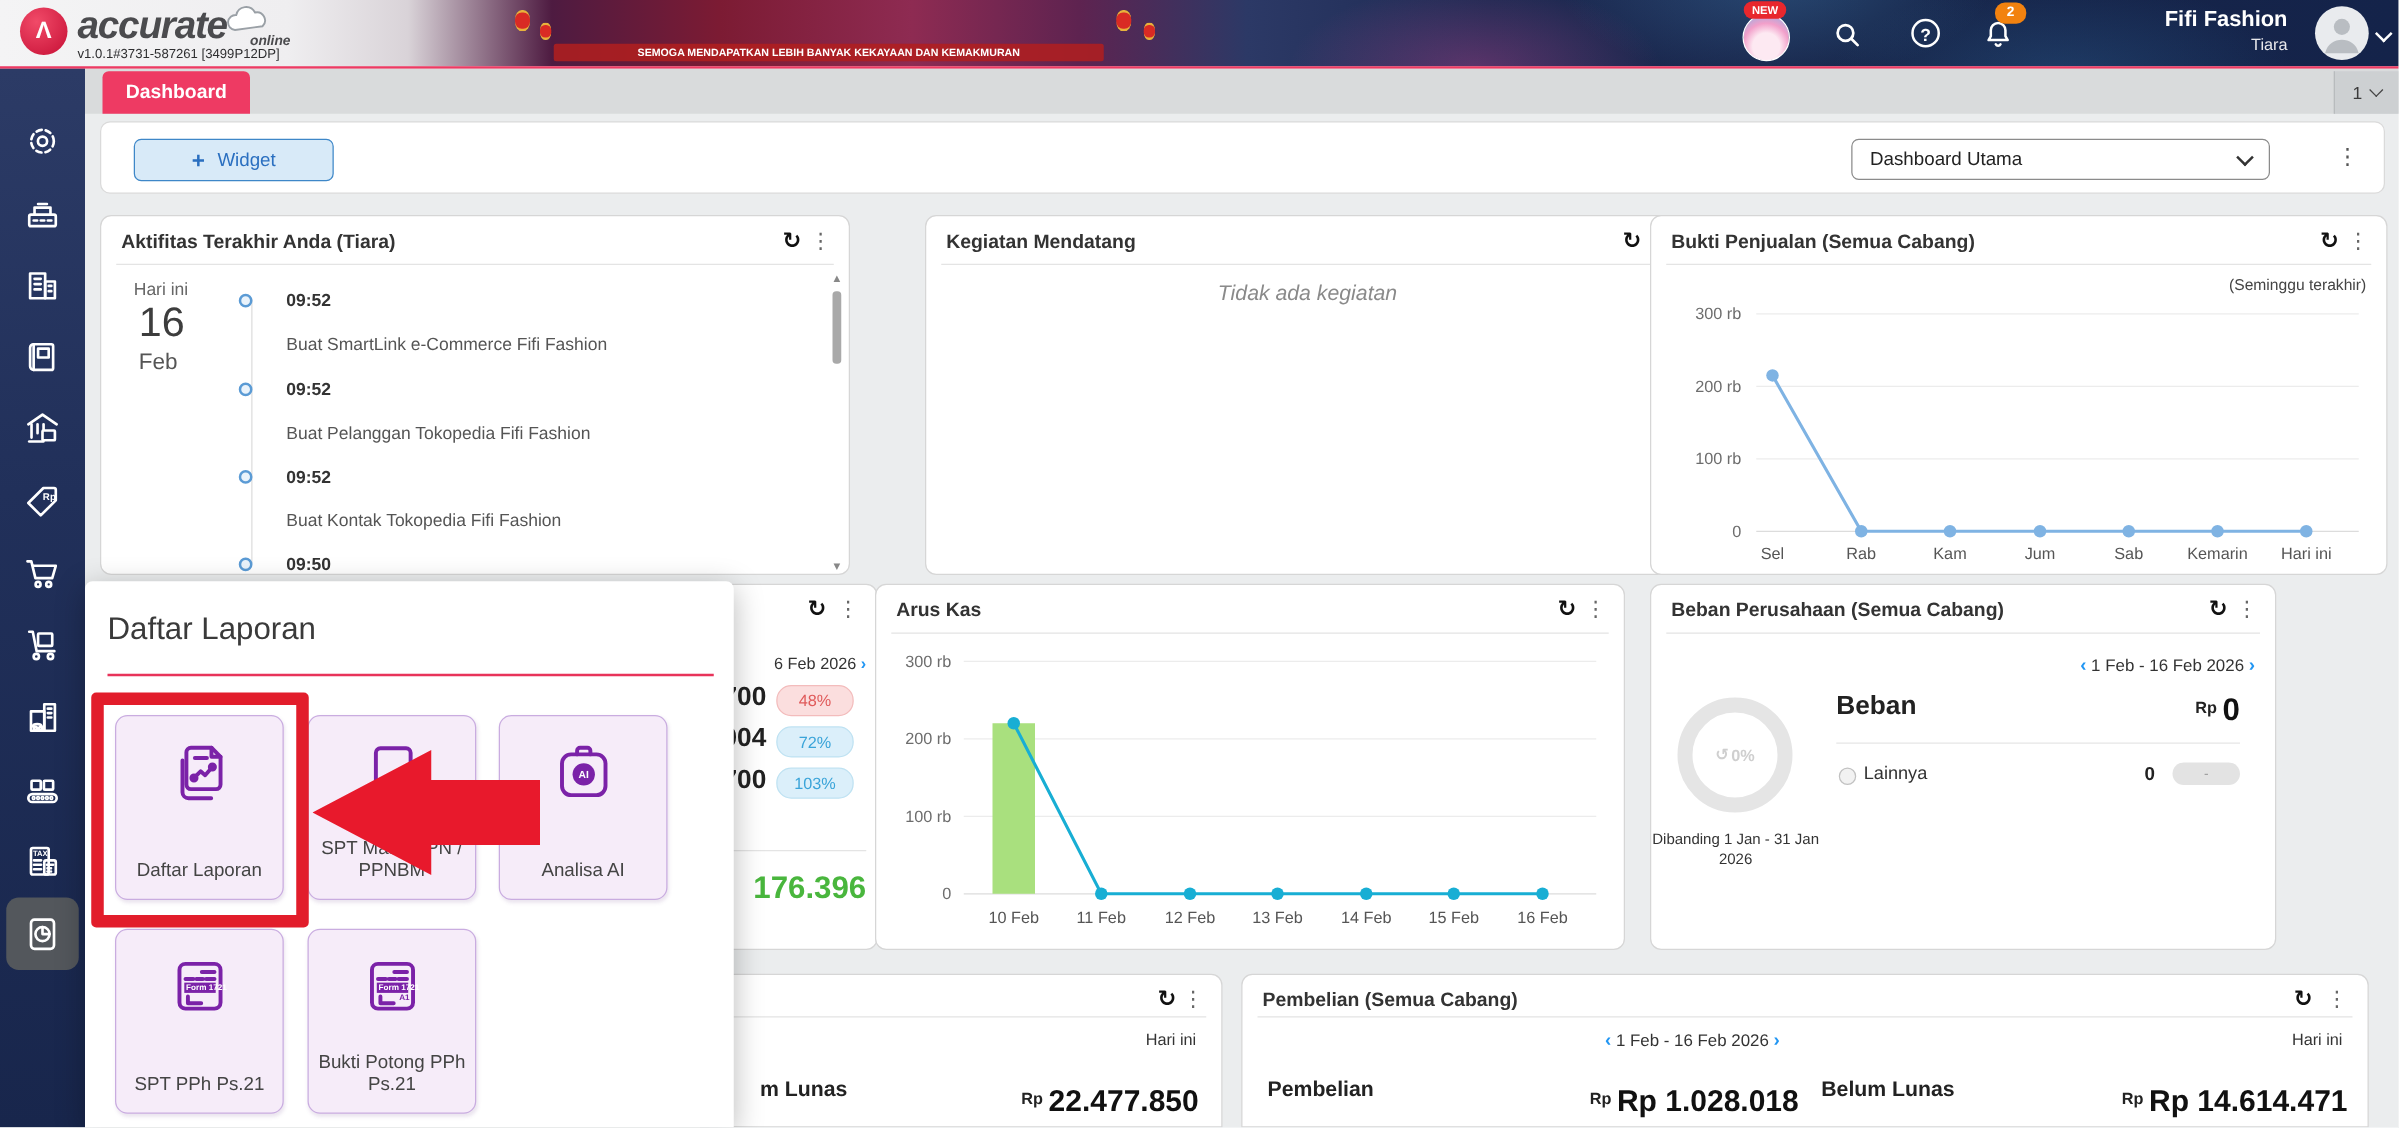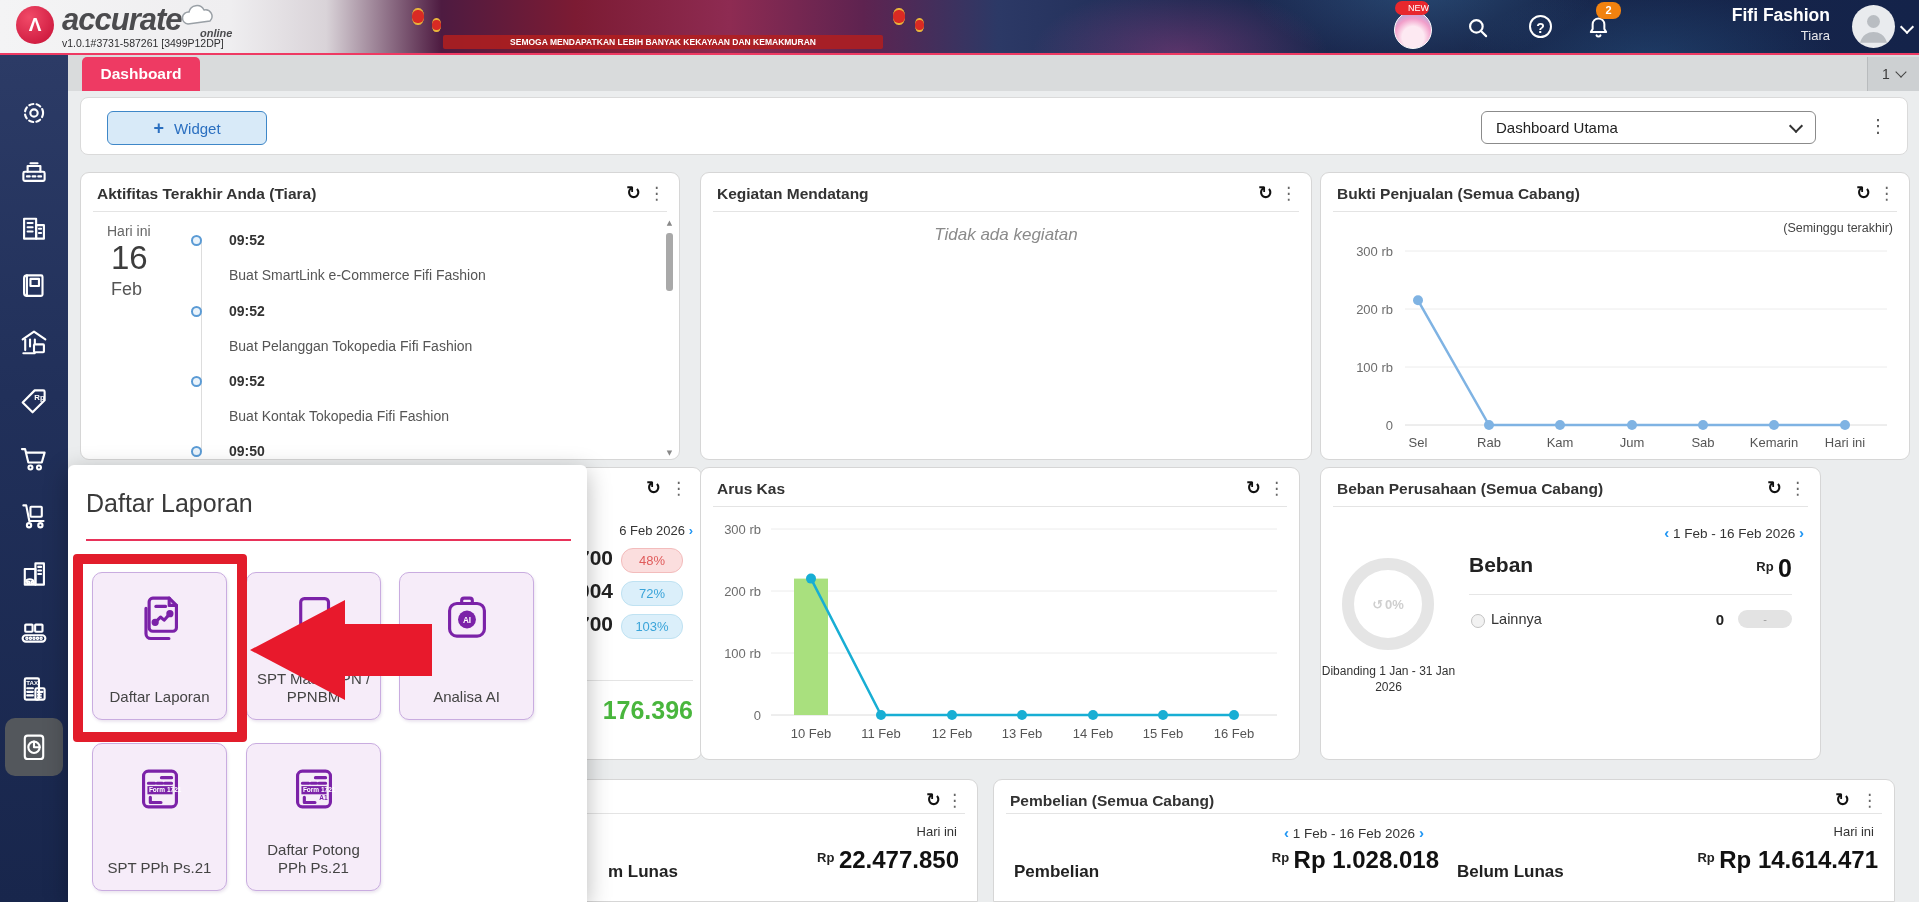--- a/index.html
+++ b/index.html
@@ -24,21 +24,21 @@
   .banner-title{position:absolute;left:443px;top:5px;width:440px;text-align:center;font-size:25px;font-weight:bold;
     letter-spacing:3px;color:#e32227;
     text-shadow:-1.5px -1.5px 0 #fff,1.5px -1.5px 0 #fff,-1.5px 1.5px 0 #fff,1.5px 1.5px 0 #fff,0 2px 3px rgba(0,0,0,.4)}
   .banner-sub{position:absolute;left:443px;top:35px;width:440px;text-align:center;font-size:8.5px;font-weight:bold;
     color:#ffffff;background:rgba(178,30,30,.85);padding:2px 0;border-radius:2px}
   .lantern{position:absolute;width:12px;height:13px;background:#d92a24;border-radius:45%;
     border-top:2px solid #e8b23c;border-bottom:2px solid #e8b23c}
   .mascot{position:absolute;left:1394px;top:11px;width:36px;height:36px;border-radius:50%;
     background:radial-gradient(circle at 50% 70%,#fde9f2 35%,#f29fca 60%,#7eb3e8);border:1px solid #fff}
   .new-badge{position:absolute;left:1395px;top:1px;width:34px;height:14px;background:#e8272d;border-radius:7px;
-    color:#fff;font-size:9px;font-weight:normal;text-align:right;line-height:14px;z-index:3}
+    color:#fff;font-size:9px;font-weight:bold;text-align:center;line-height:14px;z-index:3}
   .hdr-ico{position:absolute;top:15px}
   .help-circle{position:absolute;left:1529px;top:15px;width:23px;height:23px;border:2px solid #fff;border-radius:50%;
     color:#fff;font-size:14px;font-weight:bold;text-align:center;line-height:22px;box-sizing:border-box}
   .bell-badge{position:absolute;left:1596px;top:2px;min-width:25px;height:17px;background:#f2820f;border-radius:8px;
     color:#fff;font-size:11px;font-weight:bold;text-align:center;line-height:17px;z-index:3}
   .company{position:absolute;right:89px;top:5px;text-align:right;color:#fff;font-size:17.5px;font-weight:600}
   .username{position:absolute;right:89px;top:28px;text-align:center;color:#e9e9ec;font-size:13px}
   .avatar{position:absolute;left:1852px;top:5px;width:43px;height:43px;border-radius:50%;background:#e9ebee;overflow:hidden}
   .hdr-chev{position:absolute;left:1902px;top:22px;width:8px;height:8px;border-right:2px solid #fff;border-bottom:2px solid #fff;transform:rotate(45deg)}
 
@@ -113,21 +113,21 @@
   .big-num{font-size:25px;font-weight:bold;color:#111}
   .exp-hr{position:absolute;left:148px;right:28px;top:126px;border-top:1px solid #e6e6e6}
   .radio{position:absolute;left:150px;top:146px;width:12px;height:12px;border:1px solid #c2c2c2;border-radius:50%;background:#f2f2f2}
   .legend-label{position:absolute;left:170px;top:143px;font-size:14.5px;color:#333}
   .legend-val{position:absolute;right:96px;top:143px;font-size:15px;font-weight:bold;color:#222}
   .legend-pill{position:absolute;right:28px;top:142px;width:54px;height:18px;background:#e3e3e3;border-radius:9px;
     color:#9a9a9a;font-size:11px;display:flex;align-items:center;justify-content:center}
 
   
   .metric-label{position:absolute;top:82px;font-size:17px;font-weight:bold;color:#222}
-  .metric-val{position:absolute;top:66px;white-space:nowrap}
+  .metric-val{position:absolute;top:88px;white-space:nowrap}
   .metric-val .big-num{font-size:24px}
 
   
   #popup{position:absolute;left:68px;top:465px;width:519px;height:437px;background:#fff;border-radius:6px 6px 0 0;
     box-shadow:0 6px 24px rgba(0,0,0,.28);z-index:50}
   .popup-title{position:absolute;left:18px;top:24px;font-size:25px;color:#3a3a3a}
   .popup-rule{position:absolute;left:18px;right:16px;top:74px;border-top:2.5px solid #e8335a}
   .tile{position:absolute;width:135px;height:148px;background:#f6ecf9;border:1px solid #c9ace0;border-radius:10px;
     box-sizing:border-box;cursor:pointer;box-shadow:1px 2px 3px rgba(120,80,150,.15)}
   .tile svg{position:absolute;left:50%;top:16px;transform:translateX(-50%);width:58px;height:58px;
@@ -322,21 +322,21 @@
         <div class="tl-dot" style="top: 273px;"></div>
         <div class="tl-time" style="top: 270px;">09:50</div>
       </div>
     <div class="sb-track">
       <div class="sb-arrow g" style="top:0">▲</div>
       <div class="sb-thumb"></div>
       <div class="sb-arrow g" style="bottom:0">▼</div>
     </div>
   </div>
 
-  <div class="card" style="left:700px;top:172px;width:612px;height:288px">
+  <div class="card" style="left:740px;top:172px;width:612px;height:288px">
     <div class="card-title">Kegiatan Mendatang</div>
     <div class="refresh g">↻</div>
     <div class="kebab g">⋮</div>
     <div class="card-hr"></div>
     <div class="empty-msg">Tidak ada kegiatan</div>
   </div>
 
   <div class="card" style="left:1320px;top:172px;width:590px;height:288px">
     <div class="card-title">Bukti Penjualan (Semua Cabang)</div>
     <div class="refresh g">↻</div>
@@ -520,21 +520,21 @@
         </div>
         <div class="tile" style="left: 178px; top: 278px;">
           <svg viewBox="0 0 24 24">
             <rect x="5.2" y="4.6" width="13.6" height="14.8" rx="2"></rect>
             <path d="M12.6 7.3h4.2M7.2 9.6h2.6M10.8 9.6h2.2M14 9.6h2.8"></path>
             <rect x="6.8" y="10.8" width="10.4" height="3.4" fill="#7b22a8" stroke="none"></rect>
             <text x="7.4" y="13.4" font-size="2.7" fill="#fff" stroke="none" font-weight="bold">Form 1721</text>
             <text x="14.2" y="16.6" font-size="2.7" fill="#7b22a8" stroke="none" font-weight="bold">A1</text>
             <path d="M8 15.4v2.2h4.4"></path>
           </svg>
-          <div class="tile-label">Daftar Potong PPh Ps.21</div>
+          <div class="tile-label">Bukti Potong PPh Ps.21</div>
         </div>
       </div>
   </div>
   <div id="annotation"></div>
   <svg id="arrow-svg" width="184" height="104" viewBox="0 0 184 104">
     <polygon points="0,52 95,2 95,26 182,26 182,78 95,78 95,102" fill="#e8192c"></polygon>
   </svg>
 
 </div>
 

